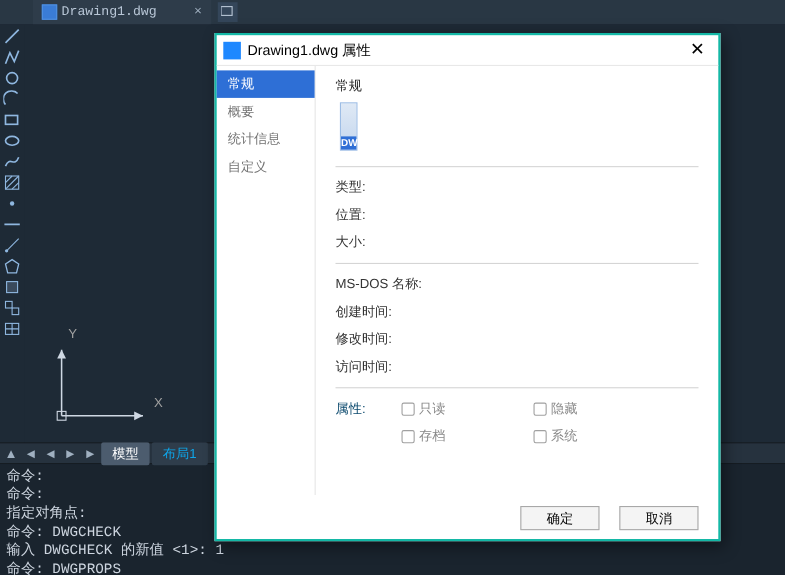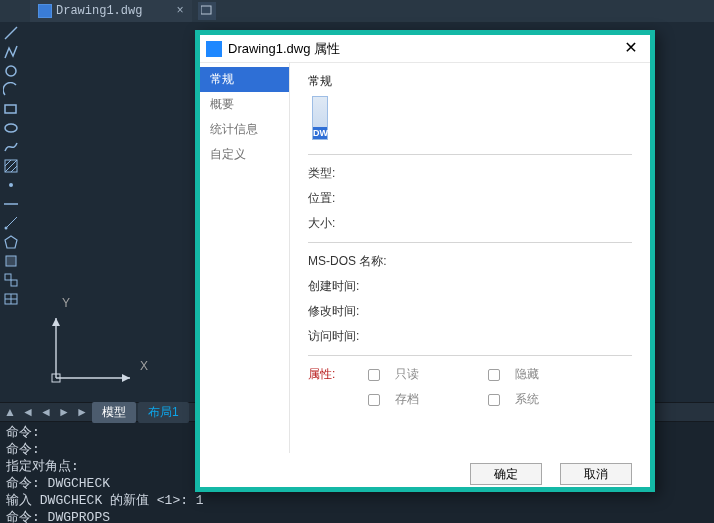--- a/index.html
+++ b/index.html
@@ -132,21 +132,21 @@
   .cmdline .line { white-space: pre; }
 
   
   .dialog {
     position: absolute;
     left: 195px;
     top: 30px;
     width: 460px;
     height: 462px;
     background: #ffffff;
-    border: 5px solid #14b8a6;
+    border: 2px solid #14b8a6;
     box-shadow: 4px 4px 14px rgba(0,0,0,.45);
     color: #000000;
     font-size: 12px;
   }
   .dlg-titlebar {
     height: 28px;
     display: flex;
     align-items: center;
     padding: 0 4px 0 6px;
     border-bottom: 1px solid #e8e8e8;
@@ -221,22 +221,22 @@
   .dlg-pane .field {
     padding: 4px 0;
     color: #333;
   }
   .dlg-pane .attr-row {
     display: flex;
     align-items: center;
     padding: 4px 0;
     color: #555;
   }
-  .dlg-pane .attr-row .lbl { width: 60px; color:#b91c1c; padding-left: 0; }
-  .dlg-pane .attr-row .cbwrap { display: flex; align-items: center; gap: 15px; width: 120px; color:#888; }
+  .dlg-pane .attr-row .lbl { width: 60px; color:#0c4a6e; padding-left: 0; }
+  .dlg-pane .attr-row .cbwrap { display: flex; align-items: center; gap: 4px; width: 120px; color:#888; }
   .dlg-pane .attr-row .cbwrap .cb {
     width: 12px; height: 12px;
     border: 1px solid #a0a0a0;
     border-radius: 2px;
     background: #fff;
   }
 
   .dlg-buttons {
     height: 42px;
     display: flex;

